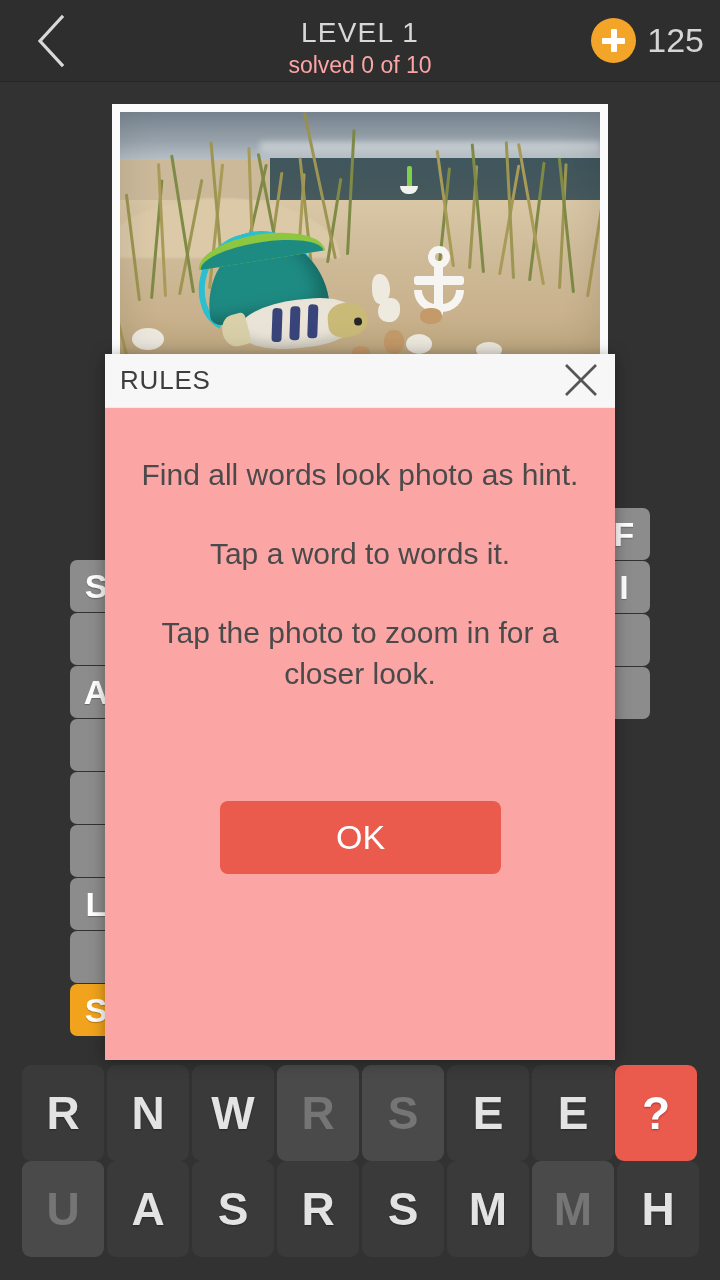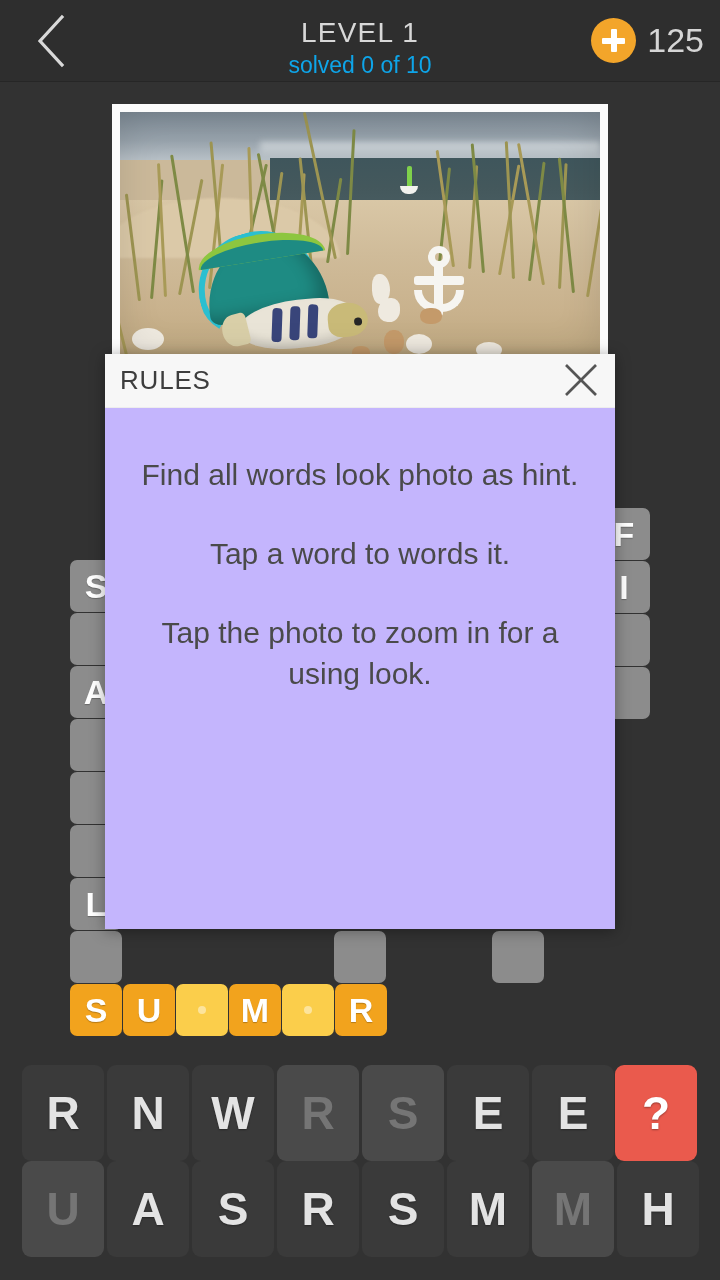--- a/index.html
+++ b/index.html
@@ -23,21 +23,21 @@
   .back-btn svg{ display:block; }
   .title-wrap{
     position:absolute; left:150px; top:16px; width:420px;
     text-align:center;
   }
   .lvl-title{
     font-size:28px; color:#d8d8d8; letter-spacing:1.2px; font-weight:400;
     line-height:34px;
   }
   .lvl-sub{
-    font-size:23px; color:#0ea5e9; font-weight:400; line-height:30px;text-align:center;
+    font-size:23px; color:#fca5a5; font-weight:400; line-height:30px;text-align:center;
   }
   .coins{
     position:absolute; right:16px; top:14px; height:52px;
     display:flex; align-items:center; gap:11px;justify-content:flex-end;
   }
   .coin-badge{
     width:45px; height:45px; border-radius:50%;
     background:#f3a52a; position:relative; flex:none;
   }
   .coin-badge:before, .coin-badge:after{
@@ -142,22 +142,22 @@
     background:#3a3a3a; color:#e3e3e3;
     font-size:46px; font-weight:bold;
     display:flex; align-items:center; justify-content:center;
     text-shadow:0 1px 2px rgba(0,0,0,.35);
   }
   .key.used{ background:#4a4a4a; color:#757575; text-shadow:none; }
   .key.hint{ background:#ea5a4d; color:#ffffff; }
 
   
   .dlg{
-    position:absolute; left:105px; top:354px; width:510px; height:575px;
-    background:#c4b5fd;
+    position:absolute; left:105px; top:354px; width:510px; height:706px;
+    background:#fca5a5;
     box-shadow:0 2px 14px rgba(0,0,0,.35);
   }
   .dlg-head{
     position:relative; height:54px; background:#f7f7f7;
     border-bottom:1px solid #ededed;
     display:flex; align-items:center;
   }
   .dlg-title{
     margin-left:15px; font-size:26px; color:#3d3d3d; letter-spacing:.8px; font-weight:400;
   }
@@ -336,17 +336,18 @@
           <svg width="38" height="38" viewBox="0 0 38 38">
             <line x1="4" y1="4" x2="34" y2="34" stroke="#555" stroke-width="2.6"></line>
             <line x1="34" y1="4" x2="4" y2="34" stroke="#555" stroke-width="2.6"></line>
           </svg>
         </span>
       </div>
     </div>
     <div class="dlg-body">
       <p class="dlg-p">Find all words look photo as hint.</p>
       <p class="dlg-p">Tap a word to words it.</p>
-      <p class="dlg-p">Tap the photo to zoom in for a using look.</p>
-    </div>
+      <p class="dlg-p">Tap the photo to zoom in for a closer look.</p>
+    </div>
+    <button class="ok-btn">OK</button>
   </div>
 
 </div>
 
 </body></html>

